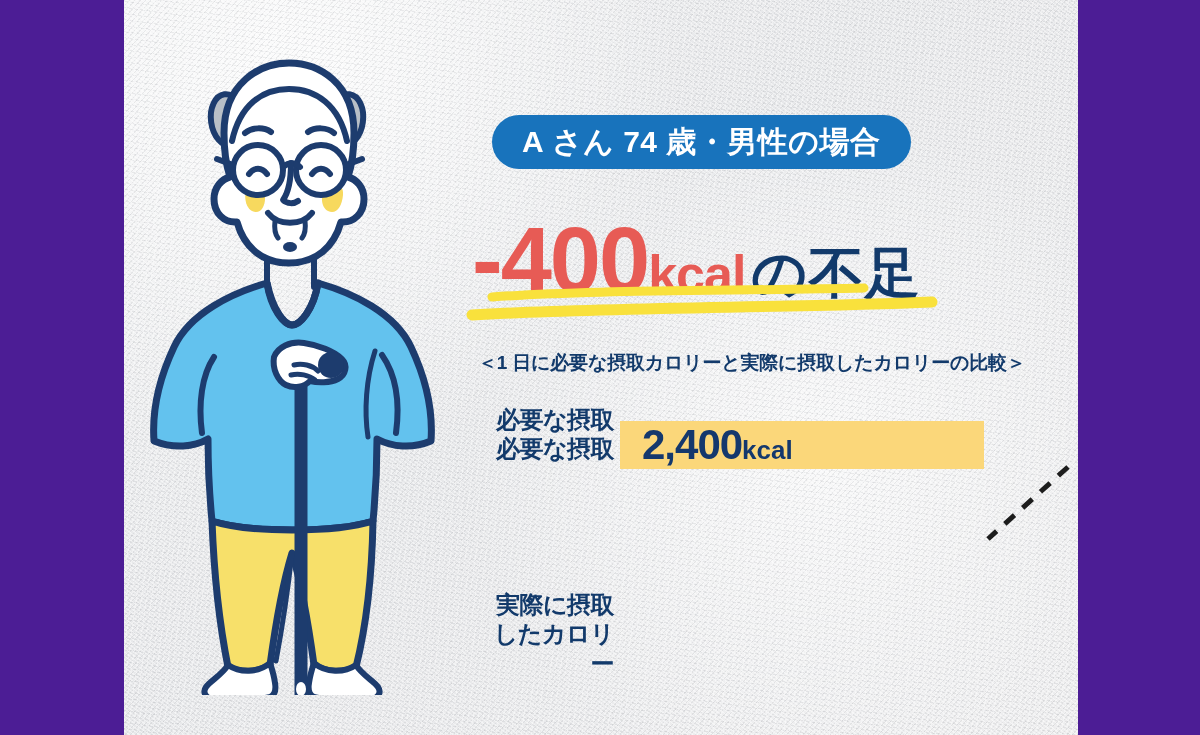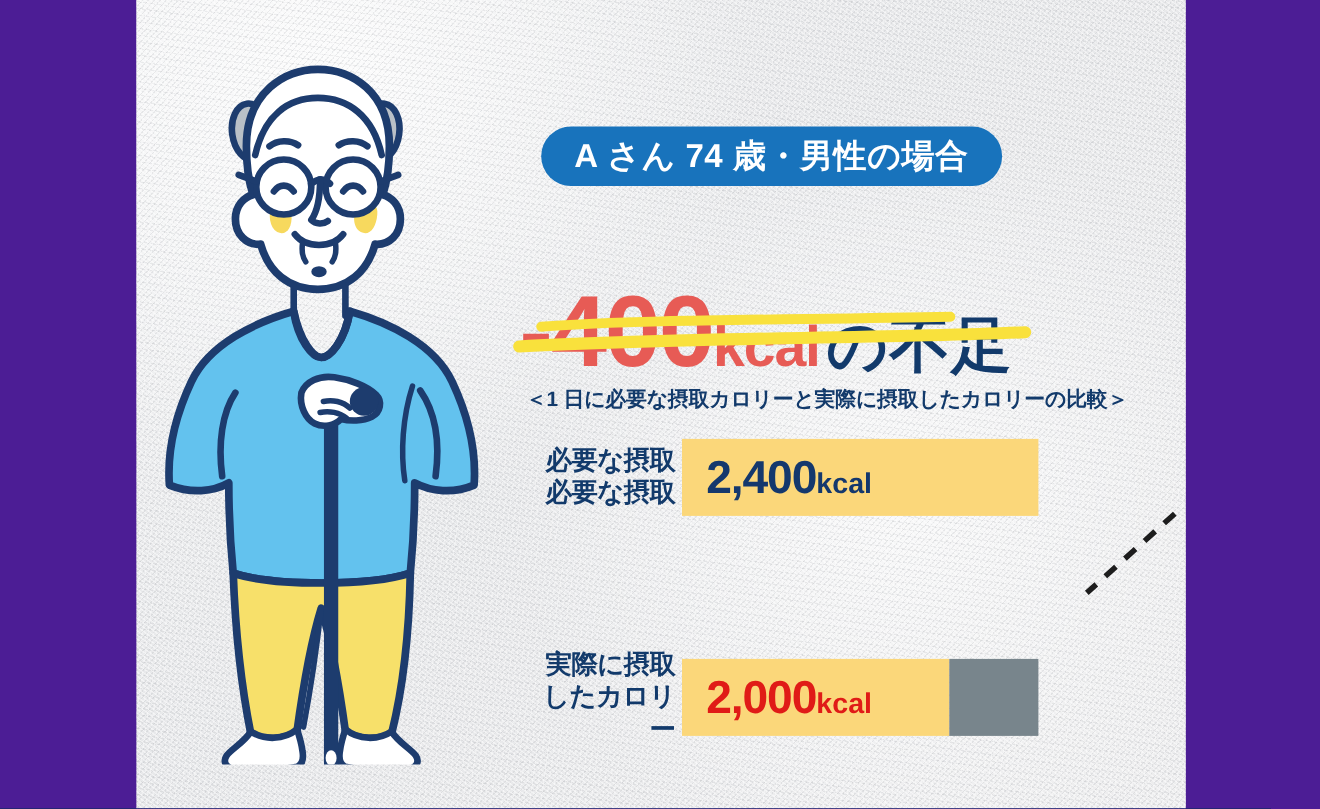--- a/index.html
+++ b/index.html
@@ -74,21 +74,20 @@
     white-space: nowrap;
   }
 
   
   #headline {
     position: absolute;
     left: 348px;
     top: 214px;
     white-space: nowrap;
     line-height: 1;
-    margin-top: 42px;
   }
   #headline .num {
     font-size: 92px;
     font-weight: bold;
     color: #e75b55;
     letter-spacing: -2px;
   }
   #headline .unit {
     font-size: 52px;
     font-weight: bold;
@@ -144,22 +143,23 @@
     font-weight: bold;
     color: #123a6b;
     line-height: 1.22;
     letter-spacing: -0.5px;
   }
   .bar-track {
     position: absolute;
     left: 146px;
     top: 0;
     height: 70px;
-    width: 324px;
+    width: 364px;
     display: flex;
+    align-items: flex-end;
   }
   .bar-fill {
     background: #fbd77a;
     display: flex;
     align-items: center;
   }
   .bar-rest {
     background: #78858c;
   }
   .bar-value {
@@ -312,28 +312,20 @@
           </div>
         </div>
       </div>
     </div>
 
     <div class="row" id="row2">
       <div class="row-label">
         <span>実際に摂取</span><br>
         <span>したカロリー</span>
       </div>
-      <div class="bar-track">
-        <div class="bar-fill" style="width:75%">
-          <div class="bar-value v-red">
-            <span>2,000</span><span class="unit">kcal</span>
-          </div>
-        </div>
-        <div class="bar-rest" style="width:25%"></div>
-      </div>
     </div>
 
     <svg id="connector" viewBox="0 0 160 100" aria-hidden="true">
       <path d="M124 12 L44 84" stroke="#1d1d1d" stroke-width="5" stroke-linecap="butt" fill="none" stroke-dasharray="13 11"></path>
     </svg>
 
   </div>
 </div>
 
 </body></html>

